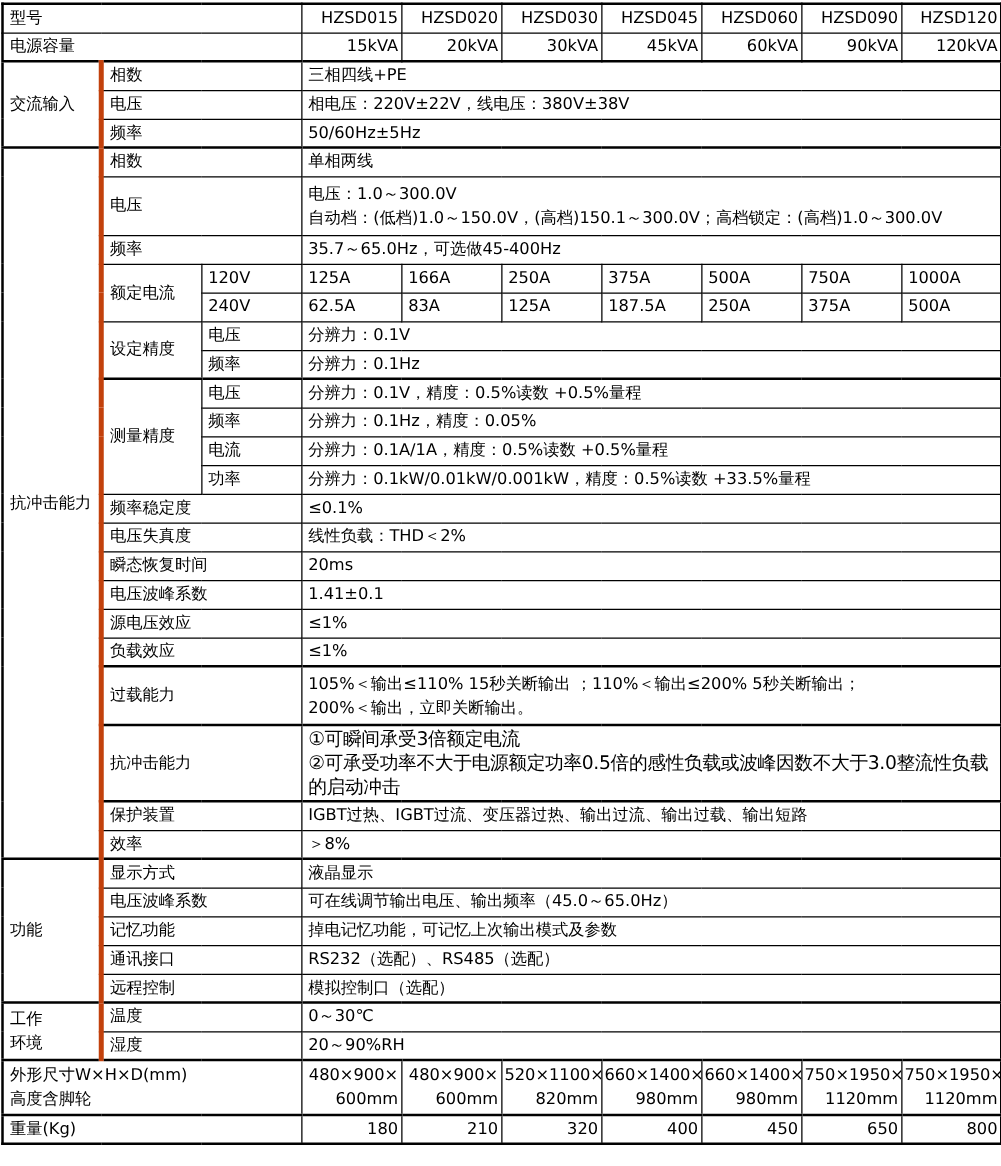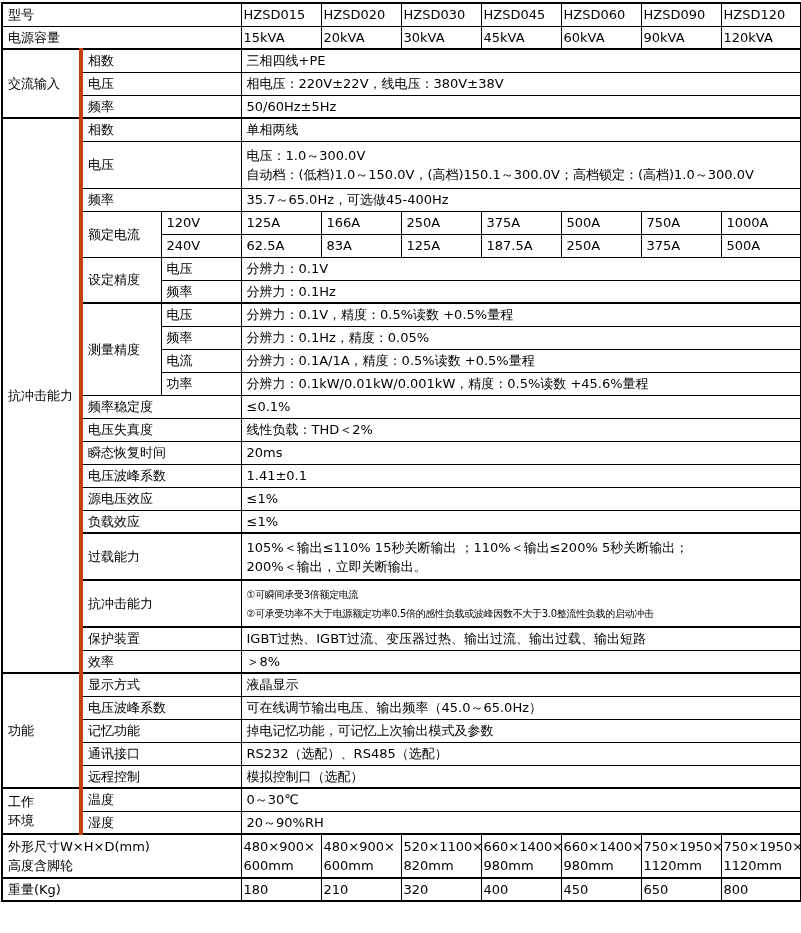--- a/index.html
+++ b/index.html
@@ -20,22 +20,22 @@
     vertical-align: middle;
     white-space: pre-line;
     overflow: hidden;
     line-height: 19px;
   }
   tr { height: 23px; }
   tr.h2 { height: 47px; }
   tr.dims { height: 44px; }
   tr.sec > td { border-top: 2px solid #000; }
   td.br2 { border-right: 4px solid #c2410c; }
-  td.ctr { text-align: left; padding: 0 2px; }
-  td.fit { font-size: 10px; letter-spacing: -0.3px; margin-top: 26px; }
+  td.ctr { text-align: right; padding: 0 2px; }
+  td.fit { font-size: 15px; letter-spacing: -0.3px; margin-top: 26px; }
 </style>
 </head>
 <body>
 
 <div class="sheet">
 <table class="spec">
   <colgroup>
     <col style="width:79px">
         <col style="width:80px">
         <col style="width:80px">
@@ -137,21 +137,21 @@
   <tr>
     <td>频率</td>
     <td colspan="7">分辨力：0.1Hz，精度：0.05%</td>
   </tr>
   <tr>
     <td>电流</td>
     <td colspan="7">分辨力：0.1A/1A，精度：0.5%读数 +0.5%量程</td>
   </tr>
   <tr>
     <td>功率</td>
-    <td colspan="7">分辨力：0.1kW/0.01kW/0.001kW，精度：0.5%读数 +45.6%量程</td>
+    <td colspan="7">分辨力：0.1kW/0.01kW/0.001kW，精度：0.5%读数 +33.5%量程</td>
   </tr>
   <tr>
     <td colspan="2">频率稳定度</td>
     <td colspan="7">≤0.1%</td>
   </tr>
   <tr>
     <td colspan="2">电压失真度</td>
     <td colspan="7">线性负载：THD＜2%</td>
   </tr>
   <tr>

